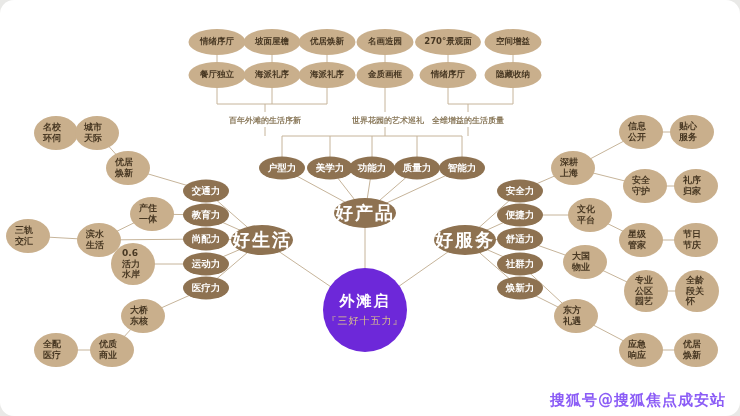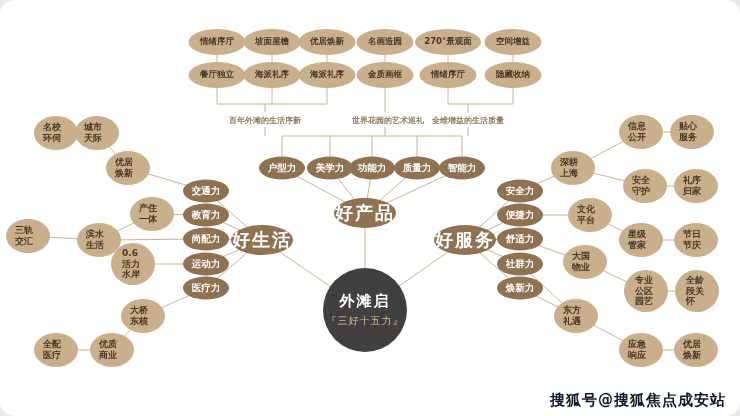--- a/index.html
+++ b/index.html
@@ -7,25 +7,25 @@
   svg.lines{position:absolute;left:0;top:0;width:740px;height:416px;}
   .node{position:absolute;transform:translate(-50%,-50%);display:flex;flex-direction:column;
         align-items:center;justify-content:center;border-radius:50%;box-sizing:border-box;}
   .tan{background:#c9af8c;color:#483823;font-weight:700;}
   .wide{width:57px;height:26px;font-size:8.5px;white-space:nowrap;}
   .wider{width:66px;}
   .leaf{width:44px;height:34px;font-size:9px;line-height:1.2;padding:0 9px;}
   .tall{height:42px;padding:0 11px;}
   .power{background:#8e7251;color:#ffffff;width:46px;height:23px;font-size:9.5px;font-weight:700;}
   .branch{background:#8e7251;color:#ffffff;width:62px;height:30px;font-size:18px;font-weight:700;letter-spacing:2px;}
-  .center-node{width:84px;height:84px;background:#404040;color:#fff;}
+  .center-node{width:84px;height:84px;background:#6d28d9;color:#fff;}
   .center-title{font-size:15px;font-weight:700;letter-spacing:2px;}
   .center-sub{font-size:10px;color:#d9c08c;margin-top:3px;letter-spacing:1px;}
   .note{position:absolute;transform:translate(-50%,-50%);font-size:8px;color:#8b7a5c;white-space:nowrap;font-weight:600;}
-  .watermark{position:absolute;right:14px;bottom:6px;font-size:15px;font-weight:700;color:#0f172a;letter-spacing:1px;}
+  .watermark{position:absolute;right:14px;bottom:6px;font-size:15px;font-weight:700;color:#8b5cf6;letter-spacing:1px;}
 </style>
 </head>
 <body>
 
 <div class="stage">
 
   <svg class="lines" viewBox="0 0 740 416">
     <path fill="none" stroke="#c6b49a" stroke-width="1" d="
       M217,55 L217,62 M272,55 L272,62 M327,55 L327,62 M385,55 L385,62 M448,55 L448,62 M513,55 L513,62
       M217,88 L217,104 M272,88 L272,104 M327,88 L327,104 M385,88 L385,112 M448,88 L448,104 M513,88 L513,104

